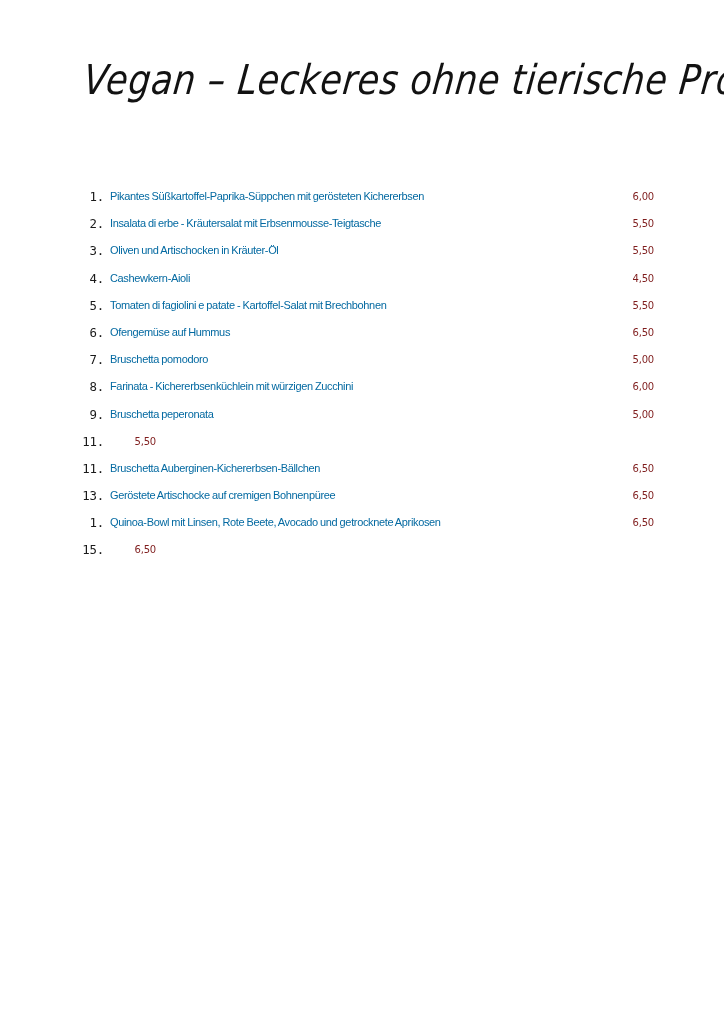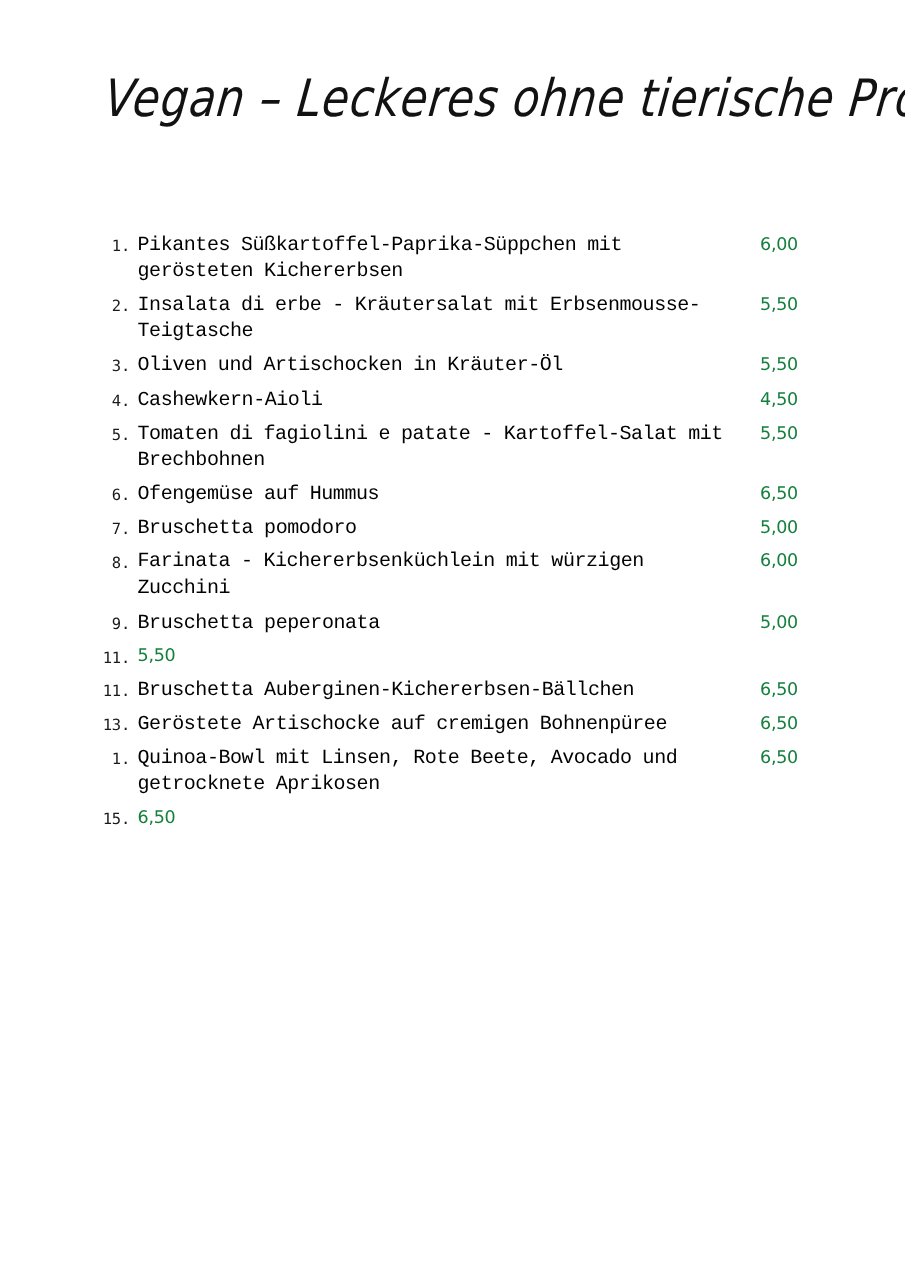--- a/index.html
+++ b/index.html
@@ -62,35 +62,36 @@
     padding-right: 6px;
     font-family: "DejaVu Sans Mono", monospace;
     font-size: 12.4px;
     line-height: 21px;
     color: #1a1a1a;
     letter-spacing: -0.2px;
   }
 
   .item-name {
     flex: 1 1 auto;
-    font-family: Liberation Mono, monospace;
-    font-size: 16px;
+    font-family: Liberation Sans, sans-serif;
+    font-size: 11px;
     line-height: 21px;
-    color: #000000;
+    color: #0369a1;
     letter-spacing: -0.35px;
     padding-right: 12px;
     word-spacing: -0.5px;
   }
 
   .item-price {
     flex: 0 0 46px;
+    text-align: right;
     font-family: "DejaVu Sans", sans-serif;
-    font-size: 14px;
+    font-size: 10px;
     line-height: 21px;
-    color: #15803d;
+    color: #7f1d1d;
     letter-spacing: -0.2px;
     white-space: nowrap;
   }
 </style>
 </head>
 <body>
 
 <div class="page">
 
   <div class="menu-title">Vegan – Leckeres ohne tierische Produkte</div>

